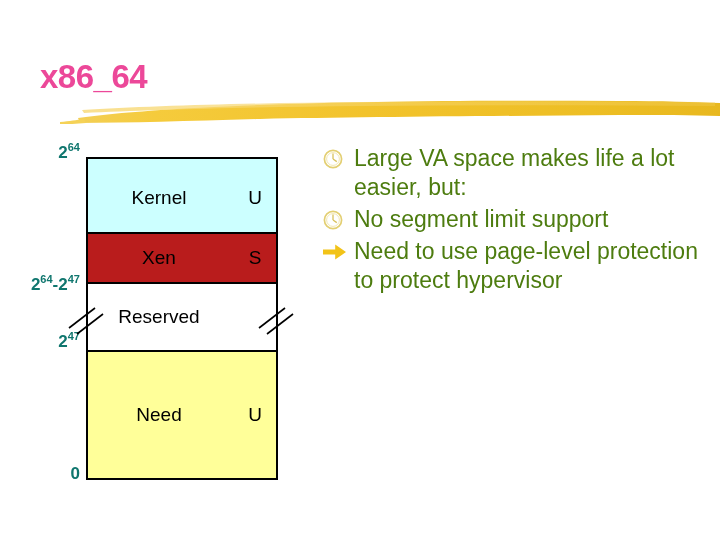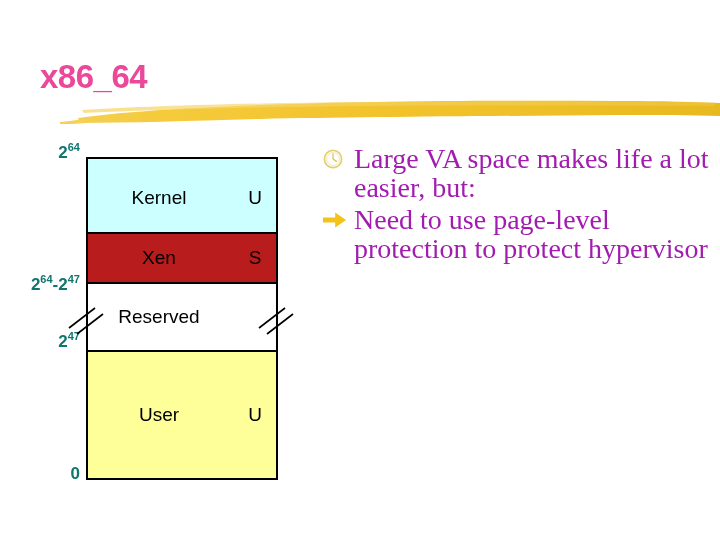--- a/index.html
+++ b/index.html
@@ -139,24 +139,23 @@
   #bullet-list {
     position: absolute;
     left: 322px;
     top: 144px;
     width: 392px;
   }
   .bullet-item {
     position: relative;
     padding-left: 32px;
     margin-bottom: 3px;
-    font-size: 28px;
+    font-size: 23px;
     line-height: 29px;
-    color: #a21caf;
-    font-family: Liberation Serif, serif;
+    color: #4d7c0f;
   }
   .bullet-marker {
     position: absolute;
     left: 0;
     top: 0;
     width: 28px;
     height: 27px;
     line-height: 27px;
   }
   .bullet-text { display: block; }
@@ -233,41 +232,52 @@
     <div class="break-marks" id="break-right">
       <svg width="44" height="44" viewBox="0 0 44 44" xmlns="http://www.w3.org/2000/svg">
         <line x1="4" y1="30" x2="30" y2="10" stroke="#000" stroke-width="1.6"></line>
         <line x1="12" y1="36" x2="38" y2="16" stroke="#000" stroke-width="1.6"></line>
       </svg>
     </div>
   </div>
 
   <div class="band" id="band-user">
     <div class="band-inner">
-      <span class="band-name">User</span>
+      <span class="band-name">Need</span>
       <span class="band-mode">U</span>
     </div>
   </div>
 
 </div>
 
 <div id="bullet-list">
 
   <div class="bullet-item">
     <span class="bullet-marker marker-clock">
       <svg width="22" height="22" viewBox="0 0 22 22" xmlns="http://www.w3.org/2000/svg">
         <circle cx="11" cy="11" r="8.6" fill="none" stroke="#e3cf72" stroke-width="1.7"></circle>
         <circle cx="11" cy="11" r="6.4" fill="none" stroke="#efe3a8" stroke-width="0.9"></circle>
         <line x1="11" y1="11" x2="11" y2="5.6" stroke="#d9c25c" stroke-width="1.3"></line>
         <line x1="11" y1="11" x2="14.8" y2="13.6" stroke="#d9c25c" stroke-width="1.3"></line>
       </svg>
     </span>
     <span class="bullet-text">Large VA space makes life a lot easier, but:</span>
   </div>
 
+  <div class="bullet-item">
+    <span class="bullet-marker marker-clock">
+      <svg width="22" height="22" viewBox="0 0 22 22" xmlns="http://www.w3.org/2000/svg">
+        <circle cx="11" cy="11" r="8.6" fill="none" stroke="#e3cf72" stroke-width="1.7"></circle>
+        <circle cx="11" cy="11" r="6.4" fill="none" stroke="#efe3a8" stroke-width="0.9"></circle>
+        <line x1="11" y1="11" x2="11" y2="5.6" stroke="#d9c25c" stroke-width="1.3"></line>
+        <line x1="11" y1="11" x2="14.8" y2="13.6" stroke="#d9c25c" stroke-width="1.3"></line>
+      </svg>
+    </span>
+    <span class="bullet-text">No segment limit support</span>
+  </div>
 
   <div class="bullet-item">
     <span class="bullet-marker marker-arrow">
       <svg width="26" height="20" viewBox="0 0 26 20" xmlns="http://www.w3.org/2000/svg">
         <path d="M1,7.4 L13.2,7.4 L13.2,2.4 L24,10 L13.2,17.6 L13.2,12.6 L1,12.6 Z" fill="#f2c318"></path>
       </svg>
     </span>
     <span class="bullet-text">Need to use page-level protection to protect hypervisor</span>
   </div>
 

